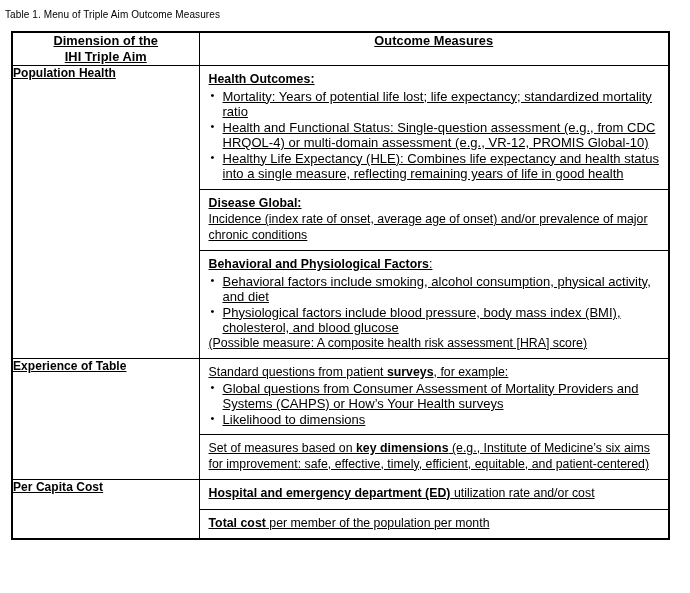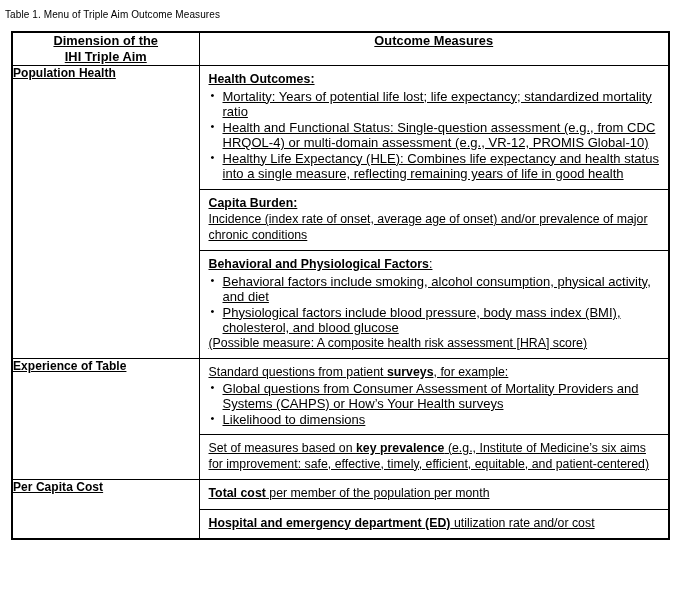--- a/index.html
+++ b/index.html
@@ -157,21 +157,21 @@
                     <p class="blk-title">Health Outcomes:</p>
                     <ul class="blist">
                       <li>Mortality: Years of potential life lost; life expectancy; standardized mortality ratio</li>
                       <li>Health and Functional Status: Single-question assessment (e.g., from CDC HRQOL-4) or multi-domain assessment (e.g., VR-12, PROMIS Global-10)</li>
                       <li>Healthy Life Expectancy (HLE): Combines life expectancy and health status into a single measure, reflecting remaining years of life in good health</li>
                     </ul>
                   </td>
                 </tr>
                 <tr>
                   <td class="subcell">
-                    <p class="blk-title">Capita Burden:</p>
+                    <p class="blk-title">Disease Global:</p>
                     <p class="para">Incidence (index rate of onset, average age of onset) and/or prevalence of major chronic conditions</p>
                   </td>
                 </tr>
                 <tr>
                   <td class="subcell">
                     <p class="blk-title"><span class="b">Behavioral and Physiological Factors</span><span style="font-weight:normal">:</span></p>
                     <ul class="blist">
                       <li>Behavioral factors include smoking, alcohol consumption, physical activity, and diet</li>
                       <li>Physiological factors include blood pressure, body mass index (BMI), cholesterol, and blood glucose</li>
                     </ul>
@@ -194,43 +194,43 @@
                   <td class="subcell">
                     <p class="para"><span>Standard questions from patient </span><span class="b">surveys</span><span>, for example:</span></p>
                     <ul class="blist">
                       <li>Global questions from Consumer Assessment of Mortality Providers and Systems (CAHPS) or How’s Your Health surveys</li>
                       <li>Likelihood to dimensions</li>
                     </ul>
                   </td>
                 </tr>
                 <tr>
                   <td class="subcell">
-                    <p class="para"><span>Set of measures based on </span><span class="b">key prevalence</span><span> (e.g., Institute of Medicine’s six aims for improvement: safe, effective, timely, efficient, equitable, and patient-centered)</span></p>
+                    <p class="para"><span>Set of measures based on </span><span class="b">key dimensions</span><span> (e.g., Institute of Medicine’s six aims for improvement: safe, effective, timely, efficient, equitable, and patient-centered)</span></p>
                   </td>
                 </tr>
               </tbody>
             </table>
           </td>
         </tr>
 
         <tr>
           <td class="dimcell">
             <span>Per Capita Cost</span>
           </td>
           <td class="subwrap">
             <table class="sub">
               <tbody>
                 <tr>
                   <td class="subcell">
+                    <p class="para"><span class="b">Hospital and emergency department (ED)</span><span> utilization rate and/or cost</span></p>
+                  </td>
+                </tr>
+                <tr>
+                  <td class="subcell">
                     <p class="para"><span class="b">Total cost</span><span> per member of the population per month</span></p>
-                  </td>
-                </tr>
-                <tr>
-                  <td class="subcell">
-                    <p class="para"><span class="b">Hospital and emergency department (ED)</span><span> utilization rate and/or cost</span></p>
                   </td>
                 </tr>
               </tbody>
             </table>
           </td>
         </tr>
 
       </tbody>
     </table>
   </div>

